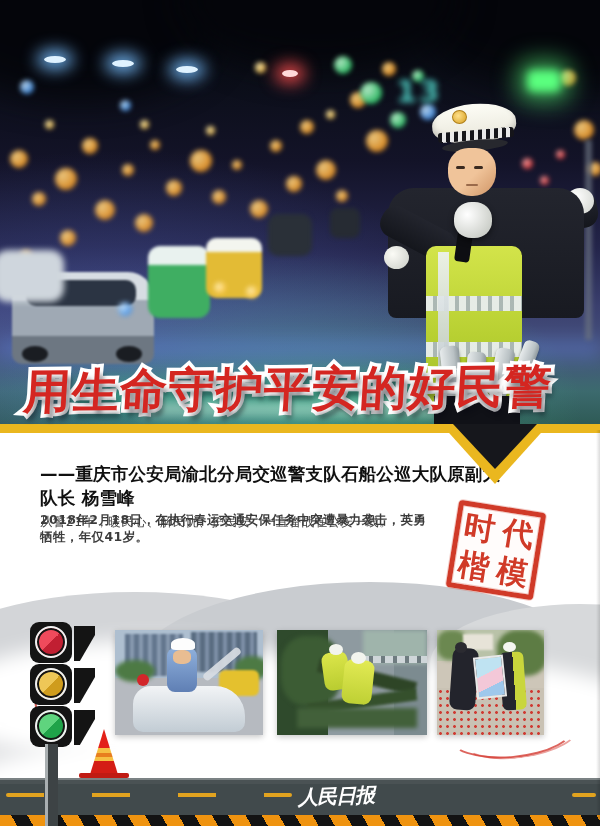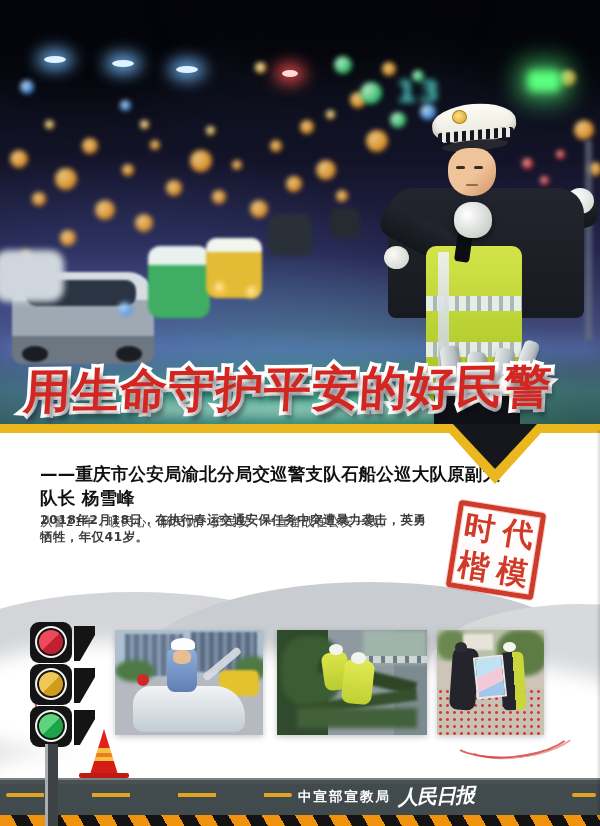--- a/index.html
+++ b/index.html
@@ -317,20 +317,19 @@
     <div class="ph" style="left:18px;top:12px;width:12px;height:11px;background:#2b2b31;border-radius:50%;"></div>
     <div class="ph" style="left:64px;top:22px;width:24px;height:58px;background:linear-gradient(90deg,#23252e 0 55%,#c9d63c 55%);border-radius:6px;transform:rotate(-4deg);"></div>
     <div class="ph" style="left:66px;top:12px;width:13px;height:10px;background:#f4f6f0;border-radius:50%;"></div>
     <div class="ph" style="left:38px;top:26px;width:30px;height:42px;background:linear-gradient(160deg,#bfe3f2 0 40%,#f3c8d8 40% 70%,#9fc8ec 70%);border:2px solid #e8e8e8;transform:rotate(-6deg);"></div>
   </div>
 
   <div class="road">
     <div class="road-dashes"></div>
     <div class="road-dash-r"></div>
     <div class="footer-line">
-      <span class="footer-org">中宣部宣教局</span>
       <span class="footer-brand">人民日报</span>
     </div>
   </div>
   <div class="hazard"></div>
   <div class="page-edge"></div>
 
 </div>
 
 </body></html>

